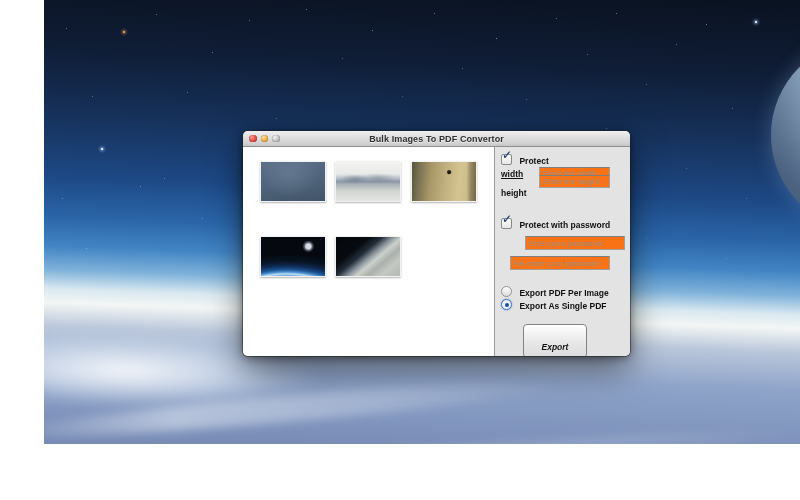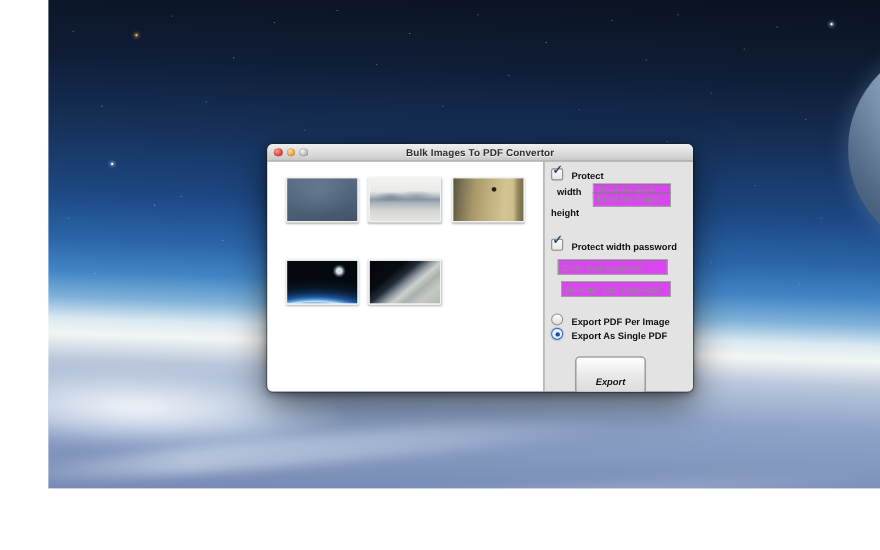--- a/index.html
+++ b/index.html
@@ -103,21 +103,21 @@
   .t5{left:92px;top:89px;background:
     linear-gradient(140deg,#04060a 0%,#070b10 30%,#232d38 42%,#8b949c 52%,#cdd1cc 60%,#aab0ac 70%,#c5c9c3 82%,#b2b8b2 100%);}
   
   .sidepanel .row{position:absolute;}
   .cb{display:inline-block;width:9px;height:9px;border:1px solid #8b8b8b;border-radius:2px;
     background:linear-gradient(#fdfdfd,#e6e6e6);position:relative;vertical-align:middle;}
   .cb .tick{position:absolute;left:0px;top:-6px;font-size:12px;font-weight:700;color:#16376c;
     line-height:12px;text-shadow:0 0 1px rgba(22,55,108,.4);}
   .lbl{font-size:8.5px;font-weight:700;color:#101010;}
   .small-lbl{font-size:8.5px;font-weight:700;color:#101010;}
-  .tf{box-sizing:border-box;border:1px solid #a0a0a0;border-top-color:#7f7f7f;background:#d946ef;
+  .tf{box-sizing:border-box;border:1px solid #a0a0a0;border-top-color:#7f7f7f;background:#f97316;
     font-family:"Liberation Sans","DejaVu Sans",sans-serif;font-size:8px;color:#333;padding:0 3px;}
   .tf::placeholder{color:#8e8e8e;opacity:1;}
   .radio{display:inline-block;width:9px;height:9px;border-radius:50%;vertical-align:middle;
     border:1px solid #919191;background:linear-gradient(#fff,#dcdcdc);position:relative;}
   .radio.sel{border-color:#3b72c4;background:#e9f1fb;box-shadow:0 0 2px rgba(70,120,200,.6);}
   .radio.sel::after{content:"";position:absolute;left:2.5px;top:2.5px;width:4px;height:4px;
     border-radius:50%;background:#1c4fa0;}
   .export-btn{position:absolute;left:28px;top:177px;width:64px;height:15px;border-radius:4px;
     border:1px solid #848484;background:linear-gradient(#ffffff,#e9e9e9 50%,#dcdcdc);
     font-family:"Liberation Sans","DejaVu Sans",sans-serif;font-size:8.5px;font-weight:700;color:#111;
@@ -156,30 +156,30 @@
         <div class="thumb t4"></div>
         <div class="thumb t5"></div>
       </div>
 
       <div class="sidepanel">
 
         <div class="row" style="left:6px;top:3px;">
           <span class="cb"><span class="tick">✓</span></span>
           <span class="lbl" style="margin-left:3px;">Protect</span>
         </div>
-        <div class="row small-lbl" style="left:6px;top:22px;width:33px;text-align:center;">width</div>
+        <div class="row small-lbl" style="left:6px;top:22px;width:33px;text-align:left;text-decoration:underline;">width</div>
         <input class="tf row" style="left: 44px; top: 20px; width: 71px; height: 13px;" type="text" placeholder="Enter the width">
         <div class="row small-lbl" style="left:6px;top:41px;width:33px;text-align:left;">height</div>
         <input class="tf row" style="left: 44px; top: 28px; width: 71px; height: 13px;" type="text" placeholder="Enter the height">
 
         <div class="row" style="left:6px;top:67px;">
           <span class="cb"><span class="tick">✓</span></span>
-          <span class="lbl" style="margin-left:3px;">Protect width password</span>
+          <span class="lbl" style="margin-left:3px;">Protect with password</span>
         </div>
-        <input class="tf row" style="left: 12px; top: 89px; width: 100px; height: 14px;" type="text" placeholder="Enter your password">
+        <input class="tf row" style="left: 30px; top: 89px; width: 100px; height: 14px;" type="text" placeholder="Enter your password">
         <input class="tf row" style="left: 15px; top: 109px; width: 100px; height: 14px;" type="text" placeholder="Re-enter your password">
 
         <div class="row" style="left:6px;top:135px;">
           <span class="radio"></span>
           <span class="lbl" style="margin-left:3px;">Export PDF Per Image</span>
         </div>
         <div class="row" style="left:6px;top:148px;">
           <span class="radio sel"></span>
           <span class="lbl" style="margin-left:3px;">Export As Single PDF</span>
         </div>

